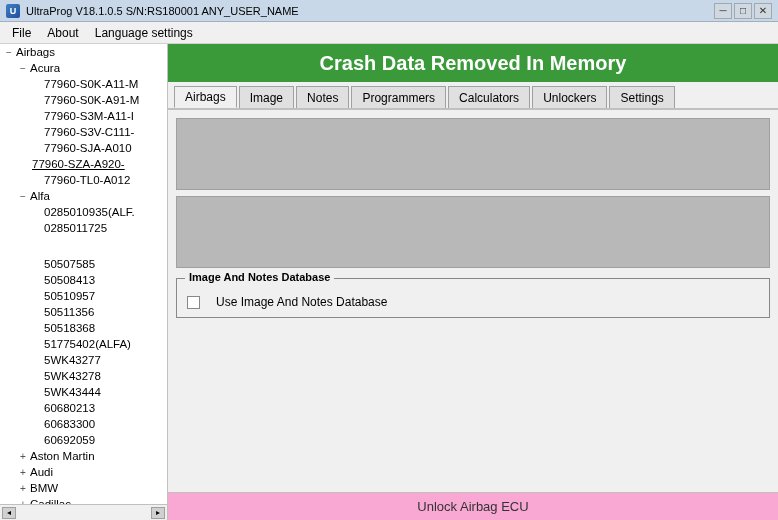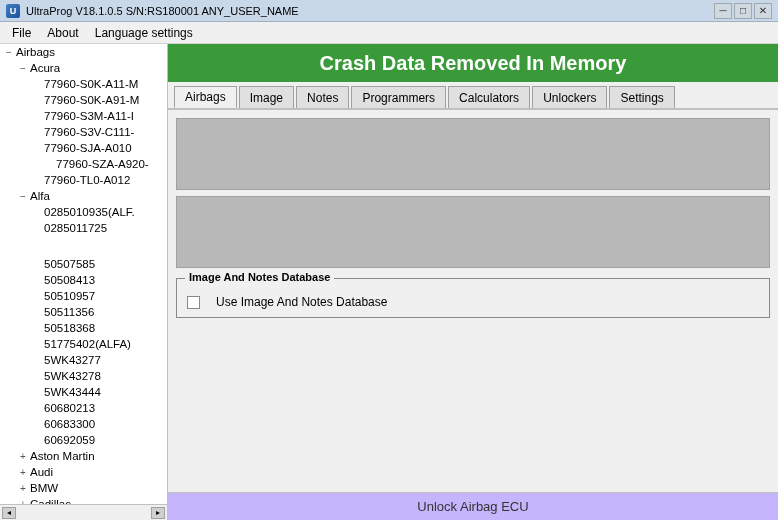--- a/index.html
+++ b/index.html
@@ -245,21 +245,21 @@
       cursor: pointer;
       flex-shrink: 0;
     }
     .checkbox-label {
       font-size: 12px;
     }
 
     
     .bottom-bar {
       height: 28px;
-      background: #c4b5fd;
+      background: #f9a8d4;
       border-top: 1px solid #c0c0c0;
       display: flex;
       align-items: center;
       justify-content: center;
       font-size: 13px;
       color: #333;
     }
 
     
     .tree-container::-webkit-scrollbar { width: 14px; }
@@ -313,21 +313,21 @@
           <span class="label">77960-S3M-A11-I</span>
         </div>
         <div class="tree-item" style="padding-left: 30px;">
           <span class="expand-icon" style="visibility: hidden;"></span>
           <span class="label">77960-S3V-C111-</span>
         </div>
         <div class="tree-item" style="padding-left: 30px;">
           <span class="expand-icon" style="visibility: hidden;"></span>
           <span class="label">77960-SJA-A010</span>
         </div>
-        <div class="tree-item" style="padding-left: 42px;">
+        <div class="tree-item" style="padding-left: 18px; text-decoration: underline;">
           <span class="expand-icon" style="visibility: hidden;"></span>
           <span class="label">77960-SZA-A920-</span>
         </div>
         <div class="tree-item" style="padding-left: 30px;">
           <span class="expand-icon" style="visibility: hidden;"></span>
           <span class="label">77960-TL0-A012</span>
         </div>
         <div class="tree-item" style="padding-left: 16px;">
           <span class="expand-icon">−</span>
           <span class="label">Alfa</span>

